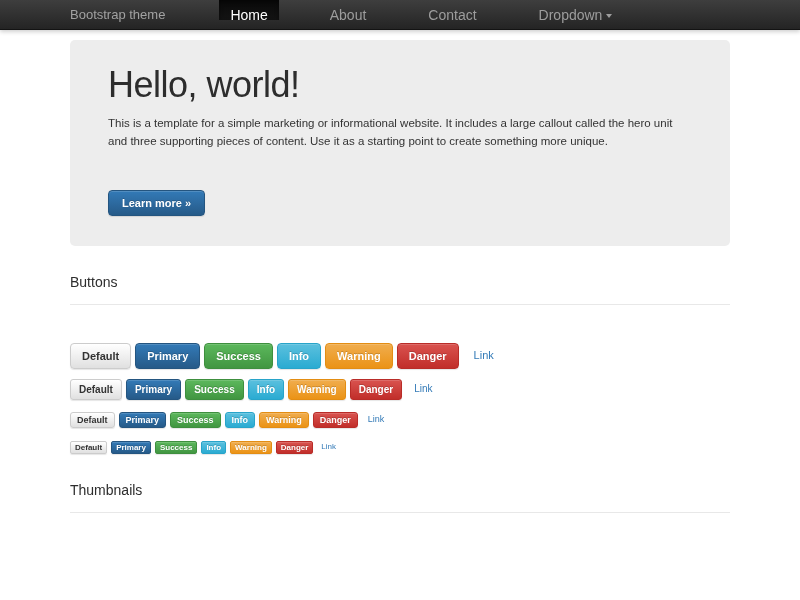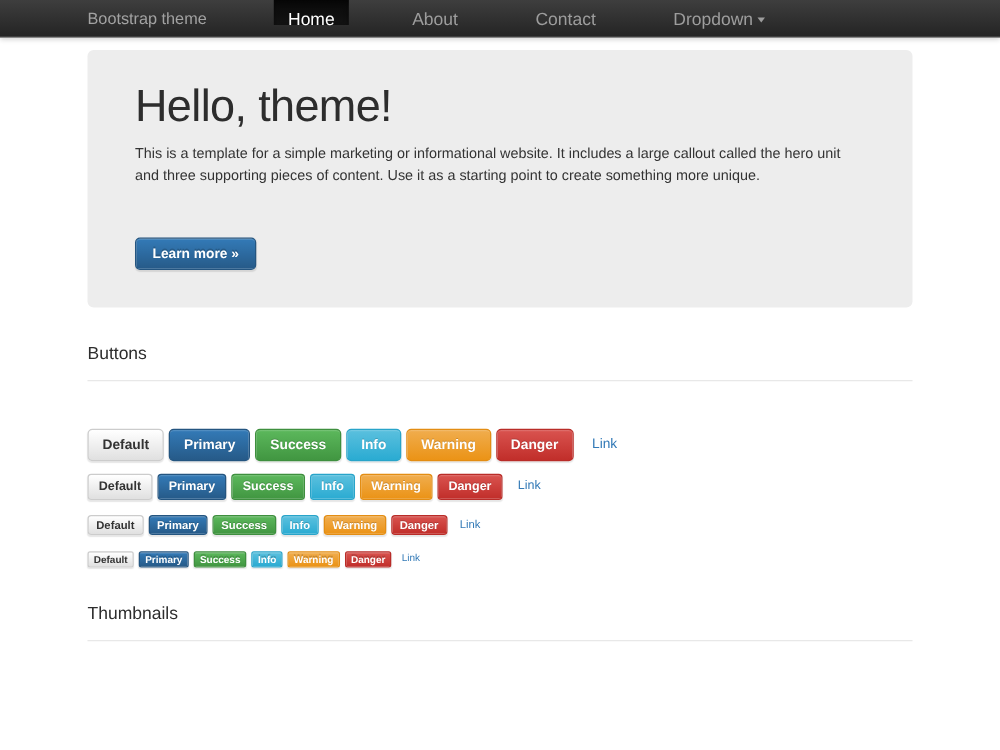--- a/index.html
+++ b/index.html
@@ -124,21 +124,21 @@
       <a class="nav-item">About</a>
       <a class="nav-item">Contact</a>
       <a class="nav-item"><span>Dropdown</span><span class="caret"></span></a>
     </div>
   </div>
 </nav>
 
 <div class="container">
 
   <div class="jumbotron">
-    <h1>Hello, theme!</h1>
+    <h1>Hello, world!</h1>
     <p>This is a template for a simple marketing or informational website. It includes a large callout called the hero unit and three supporting pieces of content. Use it as a starting point to create something more unique.</p>
     <a class="btn lg v-primary cta-btn">Learn more »</a>
   </div>
 
   <h2 class="page-header">Buttons</h2>
 
   <div class="btn-row r1">
     <button class="btn lg v-default">Default</button>
     <button class="btn lg v-primary">Primary</button>
     <button class="btn lg v-success">Success</button>

